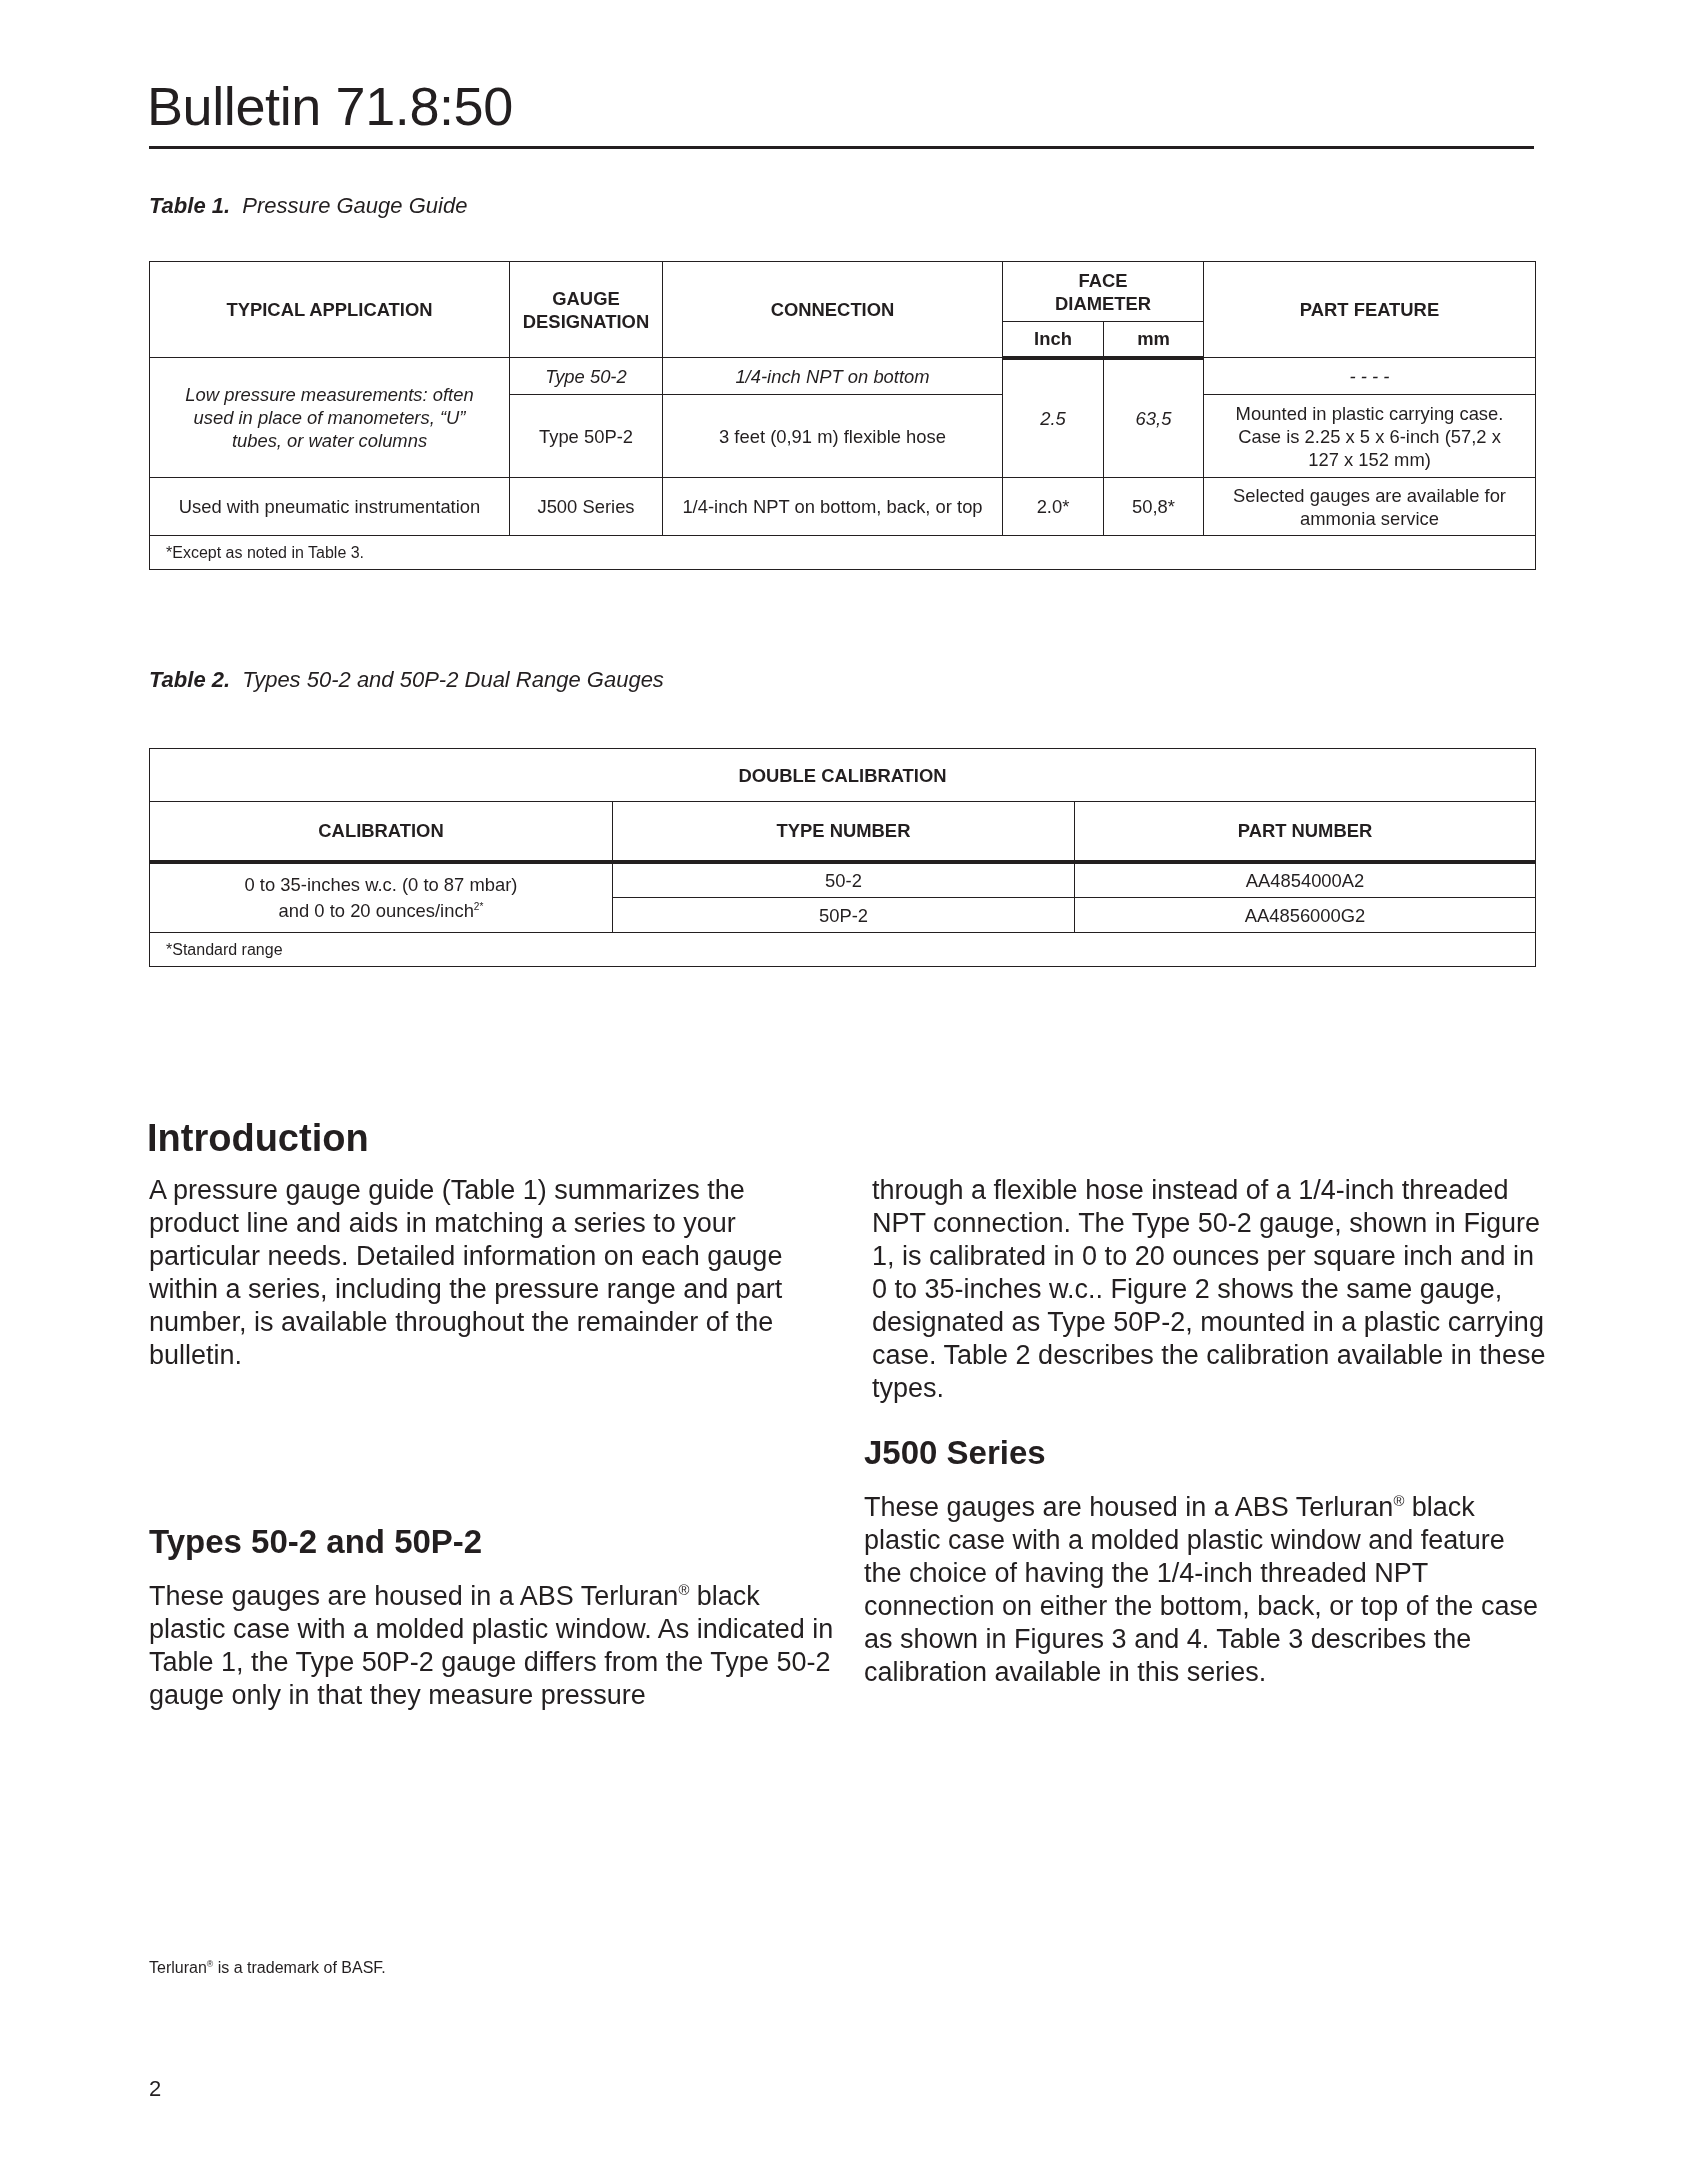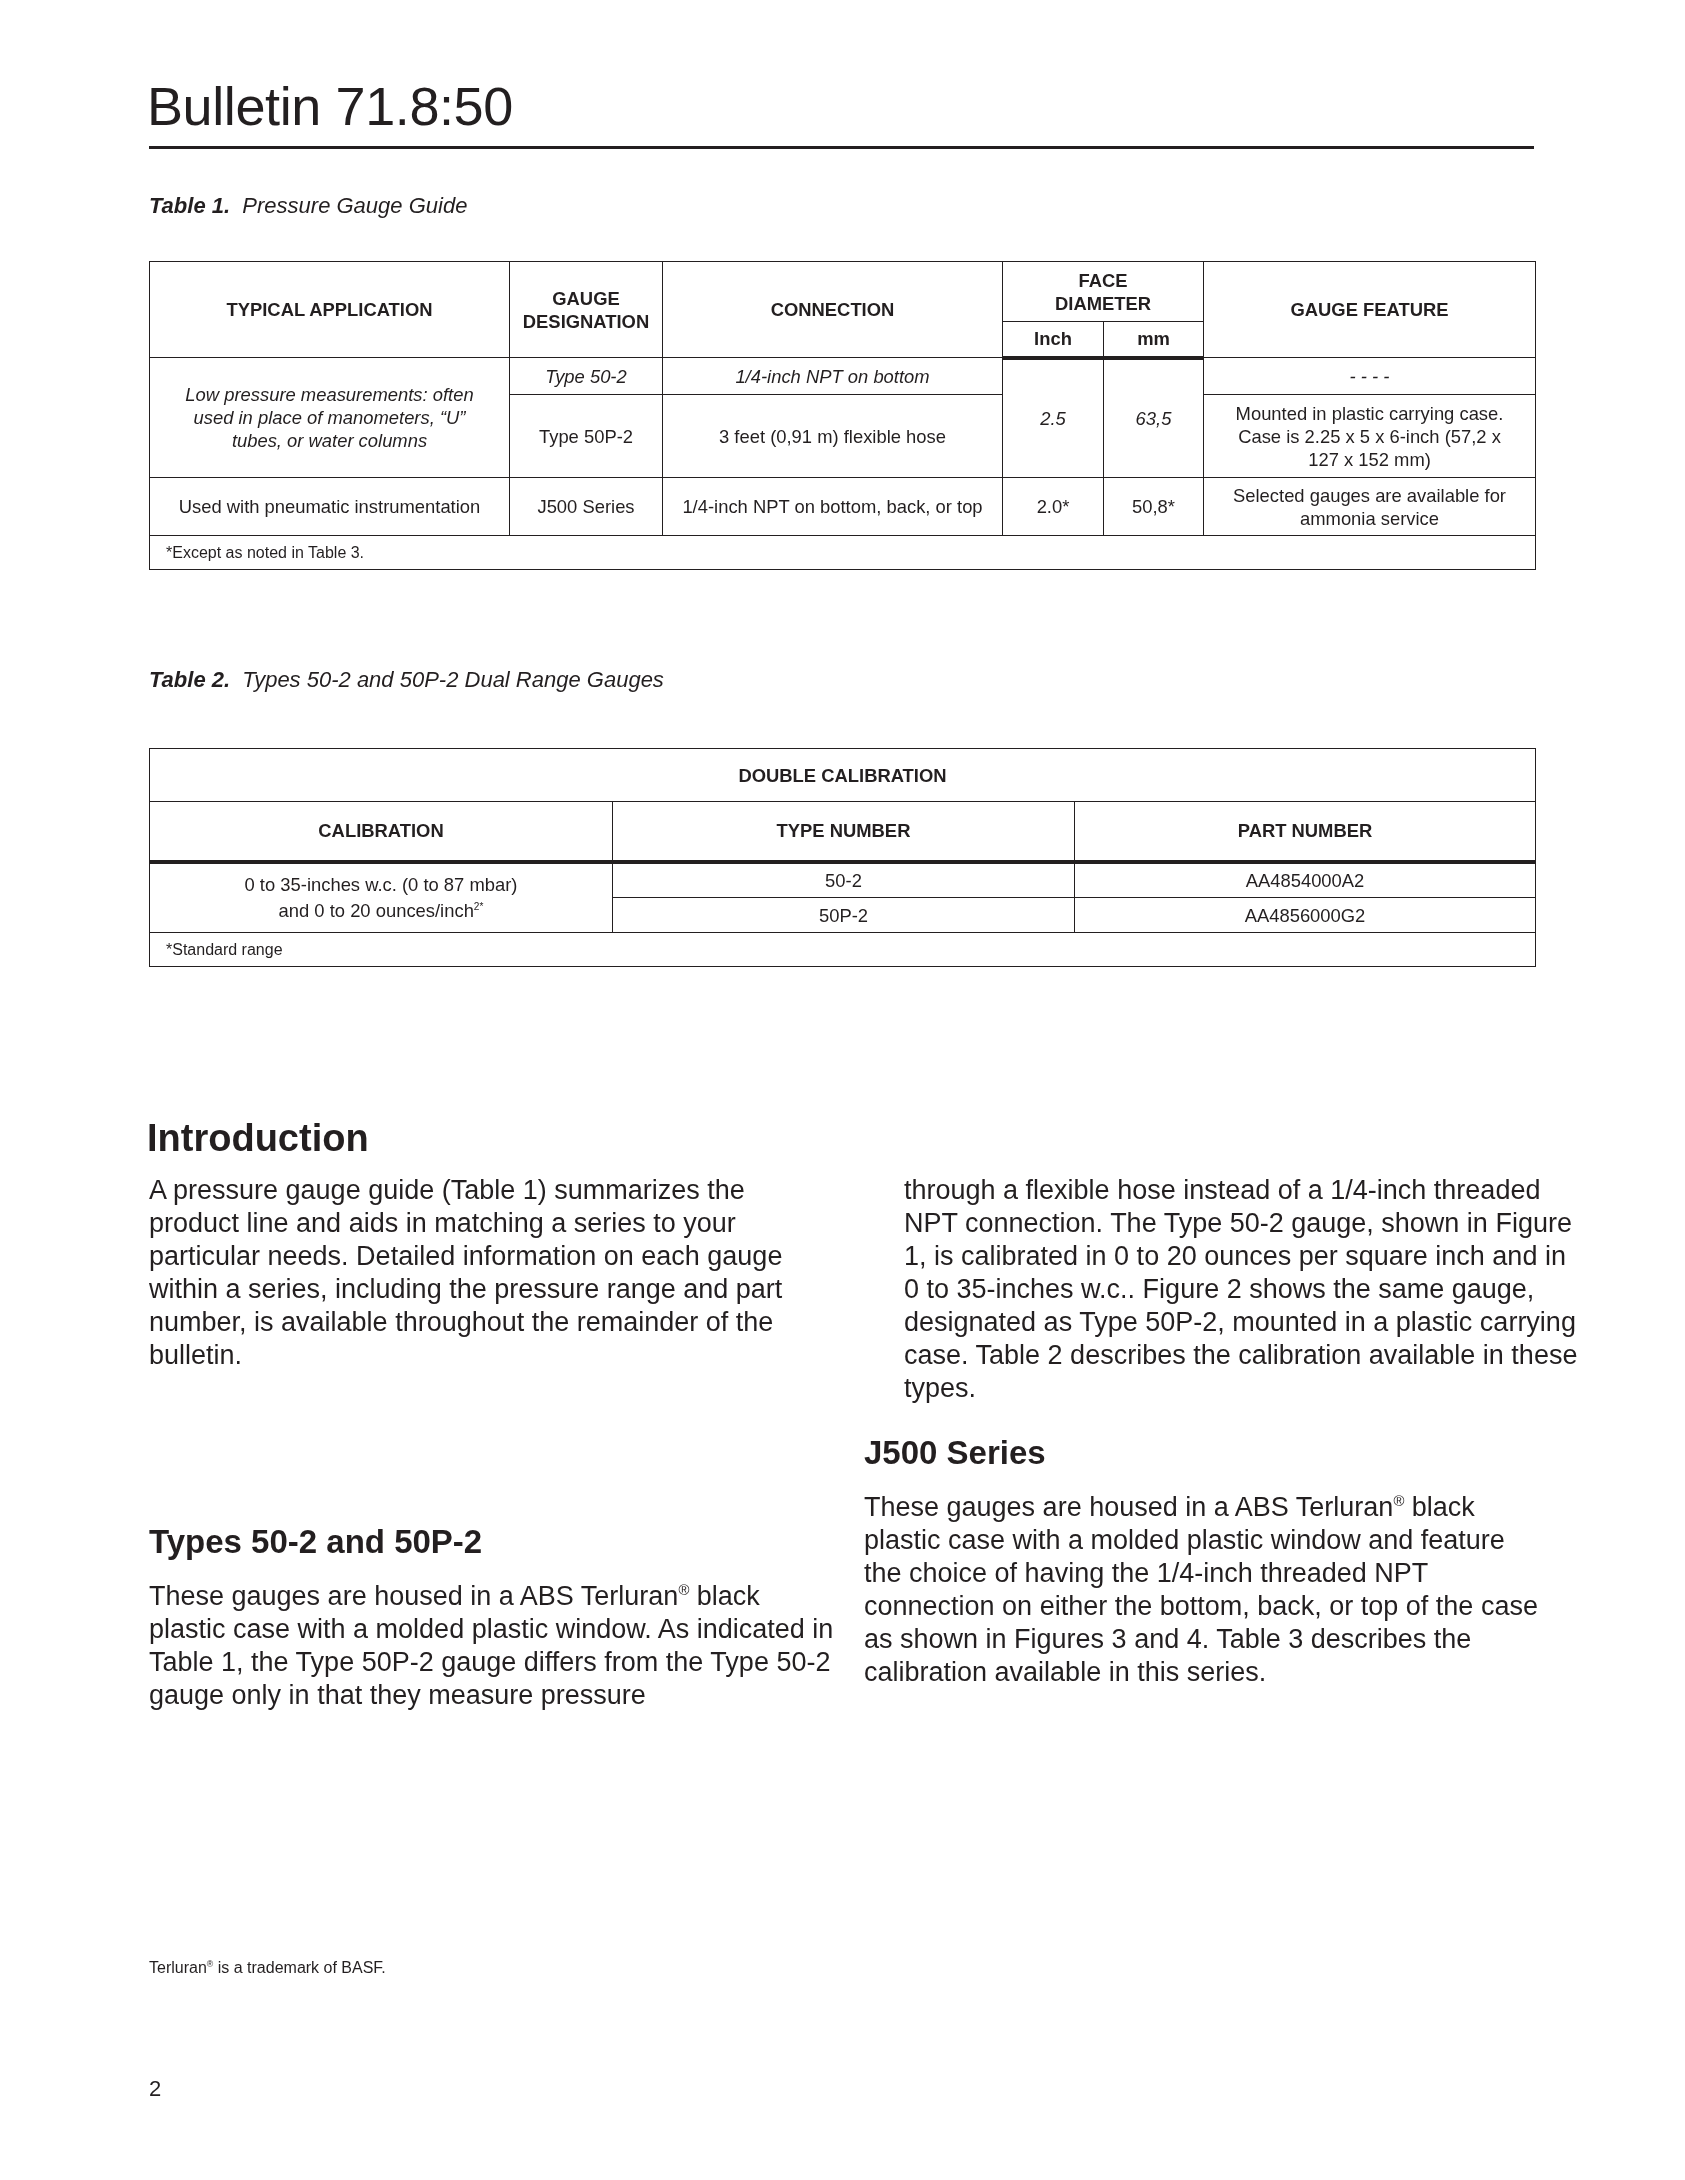--- a/index.html
+++ b/index.html
@@ -41,21 +41,21 @@
       <col style="width:101px">
       <col style="width:100px">
       <col style="width:332px">
   </colgroup>
   <tbody>
       <tr style="height:60px;">
     <td class="hd" rowspan="2" style="padding:0 70px;">TYPICAL APPLICATION</td>
     <td class="hd" rowspan="2">GAUGE DESIGNATION</td>
     <td class="hd" rowspan="2">CONNECTION</td>
     <td class="hd" colspan="2" style="padding:0 44px;">FACE DIAMETER</td>
-    <td class="hd" rowspan="2">GAUGE FEATURE</td>
+    <td class="hd" rowspan="2">PART FEATURE</td>
   </tr>
   <tr class="hdr-end" style="height:36px;">
     <td class="hd">Inch</td>
     <td class="hd">mm</td>
   </tr>
   <tr style="height:37px;font-style:italic;">
     <td rowspan="2" style="padding:0 19.3px;">Low pressure measurements: often used in place of manometers, “U” tubes, or water columns</td>
     <td>Type 50-2</td>
     <td>1/4-inch NPT on bottom</td>
     <td rowspan="2">2.5</td>
@@ -124,21 +124,21 @@
 <div class="abs para" style="left:149px; top:1174px; width:685px;">
   <p>A pressure gauge guide (Table 1) summarizes the product line and aids in matching a series to your particular needs.  Detailed information on each gauge within a series, including the pressure range and part number, is available throughout the remainder of the bulletin.</p>
 </div>
 
 <div class="abs h3" style="left:149px; top:1523px;">Types 50-2 and 50P-2</div>
 
 <div class="abs para" style="left:149px; top:1580px; width:685px;">
   <p><span>These gauges are housed in a ABS Terluran</span><sup class="r">®</sup><span> black plastic case with a molded plastic window.  As indicated in Table 1, the Type 50P-2 gauge differs from the Type 50-2 gauge only in that they measure pressure</span></p>
 </div>
 
-<div class="abs para" style="left:904px; top:1174px; width:676px;">
+<div class="abs para" style="left:872px; top:1174px; width:676px;">
   <p>through a flexible hose instead of a 1/4-inch threaded NPT connection.  The Type 50-2 gauge, shown in Figure 1, is calibrated in 0 to 20 ounces per square inch and in 0 to 35-inches w.c..  Figure 2 shows the same gauge, designated as Type 50P-2, mounted in a plastic carrying case.  Table 2 describes the calibration available in these types.</p>
 </div>
 
 <div class="abs h3" style="left:864px; top:1434px;">J500 Series</div>
 
 <div class="abs para" style="left:864px; top:1491px; width:676px;">
   <p><span>These gauges are housed in a ABS Terluran</span><sup class="r">®</sup><span> black plastic case with a molded plastic window and feature the choice of having the 1/4-inch threaded NPT connection on either the bottom, back, or top of the case as shown in Figures 3 and 4.  Table 3 describes the calibration available in this series.</span></p>
 </div>
 
 <div class="abs small" style="left:149px; top:1959px;"><span>Terluran</span><sup class="r">®</sup><span> is a trademark of BASF.</span></div>

